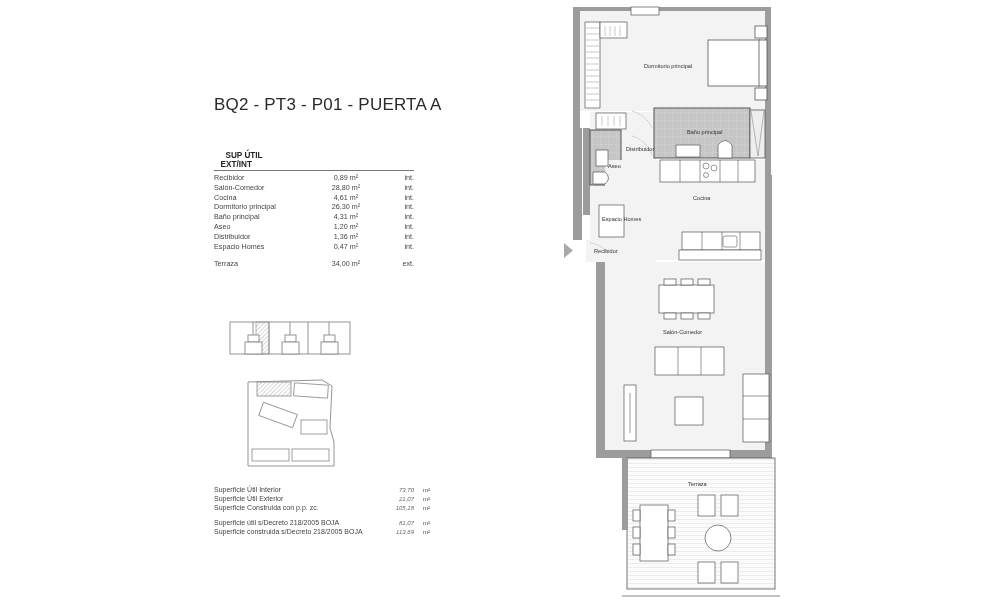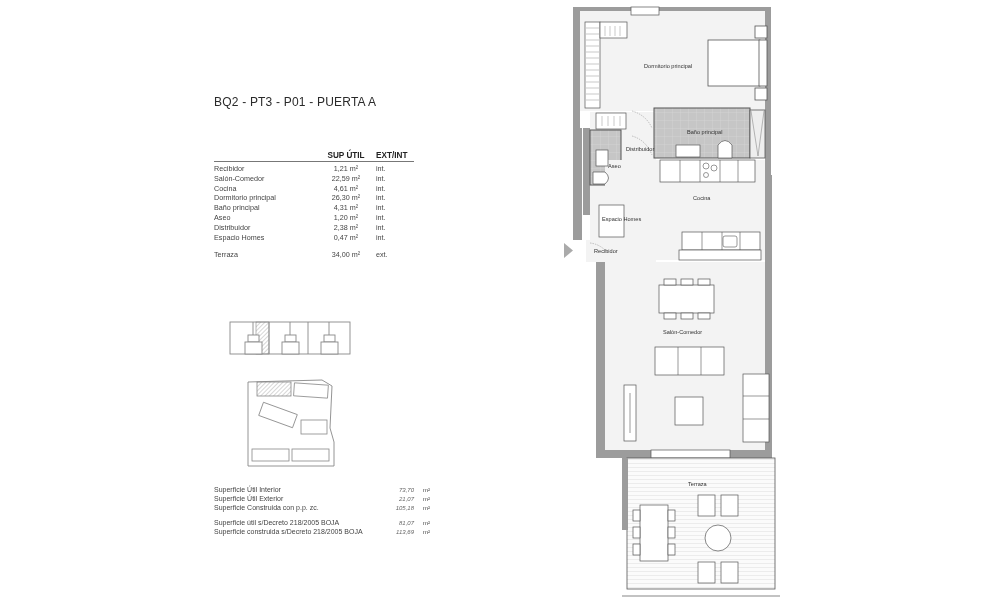--- a/index.html
+++ b/index.html
@@ -1,28 +1,28 @@
 <!DOCTYPE html>
 <html><head>
   <meta charset="utf-8">
   <style>
     html, body { margin: 0; padding: 0; }
     body {
       width: 1001px; height: 606px; background: #ffffff; position: relative; overflow: hidden;
       font-family: "Liberation Sans", sans-serif; color: #333;
     }
     .title {
-      position: absolute; left: 214px; top: 95px; font-size: 12px; color: #2a2a2a; letter-spacing: 0.2px;
+      position: absolute; left: 214px; top: 95px; font-size: 17px; color: #2a2a2a; letter-spacing: 0.2px;
     }
     .area-table { position: absolute; left: 214px; top: 151px; width: 200px; font-size: 7.2px; color: #444; }
-    .area-table .hdr { display: flex; font-weight: bold; font-size: 8.2px; color: #222; border-bottom: 1px solid #777; padding-bottom: 1px; margin-bottom: 2px; }
+    .area-table .hdr { display: flex; font-weight: bold; font-size: 8.2px; color: #222; border-bottom: 1px solid #777; padding-bottom: 1px; margin-bottom: 2px; flex-direction: column; }
     .area-table .row { display: flex; height: 9.8px; line-height: 9.8px; }
     .c1 { width: 102px; }
     .c2 { width: 60px; text-align: center; }
-    .c3 { width: 38px; text-align: left; }
+    .c3 { width: 38px; text-align: right; }
     .area-table .spacer { height: 8px; }
     .totals { position: absolute; left: 214px; top: 486px; width: 216px; font-size: 7px; color: #444; }
     .totals .row { display: flex; height: 8.8px; line-height: 8.8px; }
     .totals .lbl { flex: 1; }
     .totals .val { width: 36px; text-align: right; font-style: italic; font-size: 6px; color: #666; }
     .totals .unit { width: 16px; text-align: right; font-size: 6px; }
     .totals .gap { height: 7px; }
     .mini { position: absolute; }
     .plan { position: absolute; left: 560px; top: 0px; }
     .room-label { font-family: "Liberation Sans", sans-serif; font-size: 5.6px; fill: #333; }
@@ -33,26 +33,26 @@
 <div class="title">BQ2 - PT3 - P01 - PUERTA A</div>
 
 <div class="area-table">
   <div class="hdr">
     <span class="c1"></span>
     <span class="c2">SUP ÚTIL</span>
     <span class="c3">EXT/INT</span>
   </div>
   <div class="row">
     <span class="c1">Recibidor</span>
-    <span class="c2">1,21 m²</span>
+    <span class="c2">0,89 m²</span>
     <span class="c3">int.</span>
   </div>
   <div class="row">
     <span class="c1">Salón-Comedor</span>
-    <span class="c2">22,59 m²</span>
+    <span class="c2">28,80 m²</span>
     <span class="c3">int.</span>
   </div>
   <div class="row">
     <span class="c1">Cocina</span>
     <span class="c2">4,61 m²</span>
     <span class="c3">int.</span>
   </div>
   <div class="row">
     <span class="c1">Dormitorio principal</span>
     <span class="c2">26,30 m²</span>
@@ -63,21 +63,21 @@
     <span class="c2">4,31 m²</span>
     <span class="c3">int.</span>
   </div>
   <div class="row">
     <span class="c1">Aseo</span>
     <span class="c2">1,20 m²</span>
     <span class="c3">int.</span>
   </div>
   <div class="row">
     <span class="c1">Distribuidor</span>
-    <span class="c2">2,38 m²</span>
+    <span class="c2">1,36 m²</span>
     <span class="c3">int.</span>
   </div>
   <div class="row">
     <span class="c1">Espacio Homes</span>
     <span class="c2">0,47 m²</span>
     <span class="c3">int.</span>
   </div>
   <div class="spacer"></div>
   <div class="row">
     <span class="c1">Terraza</span>

